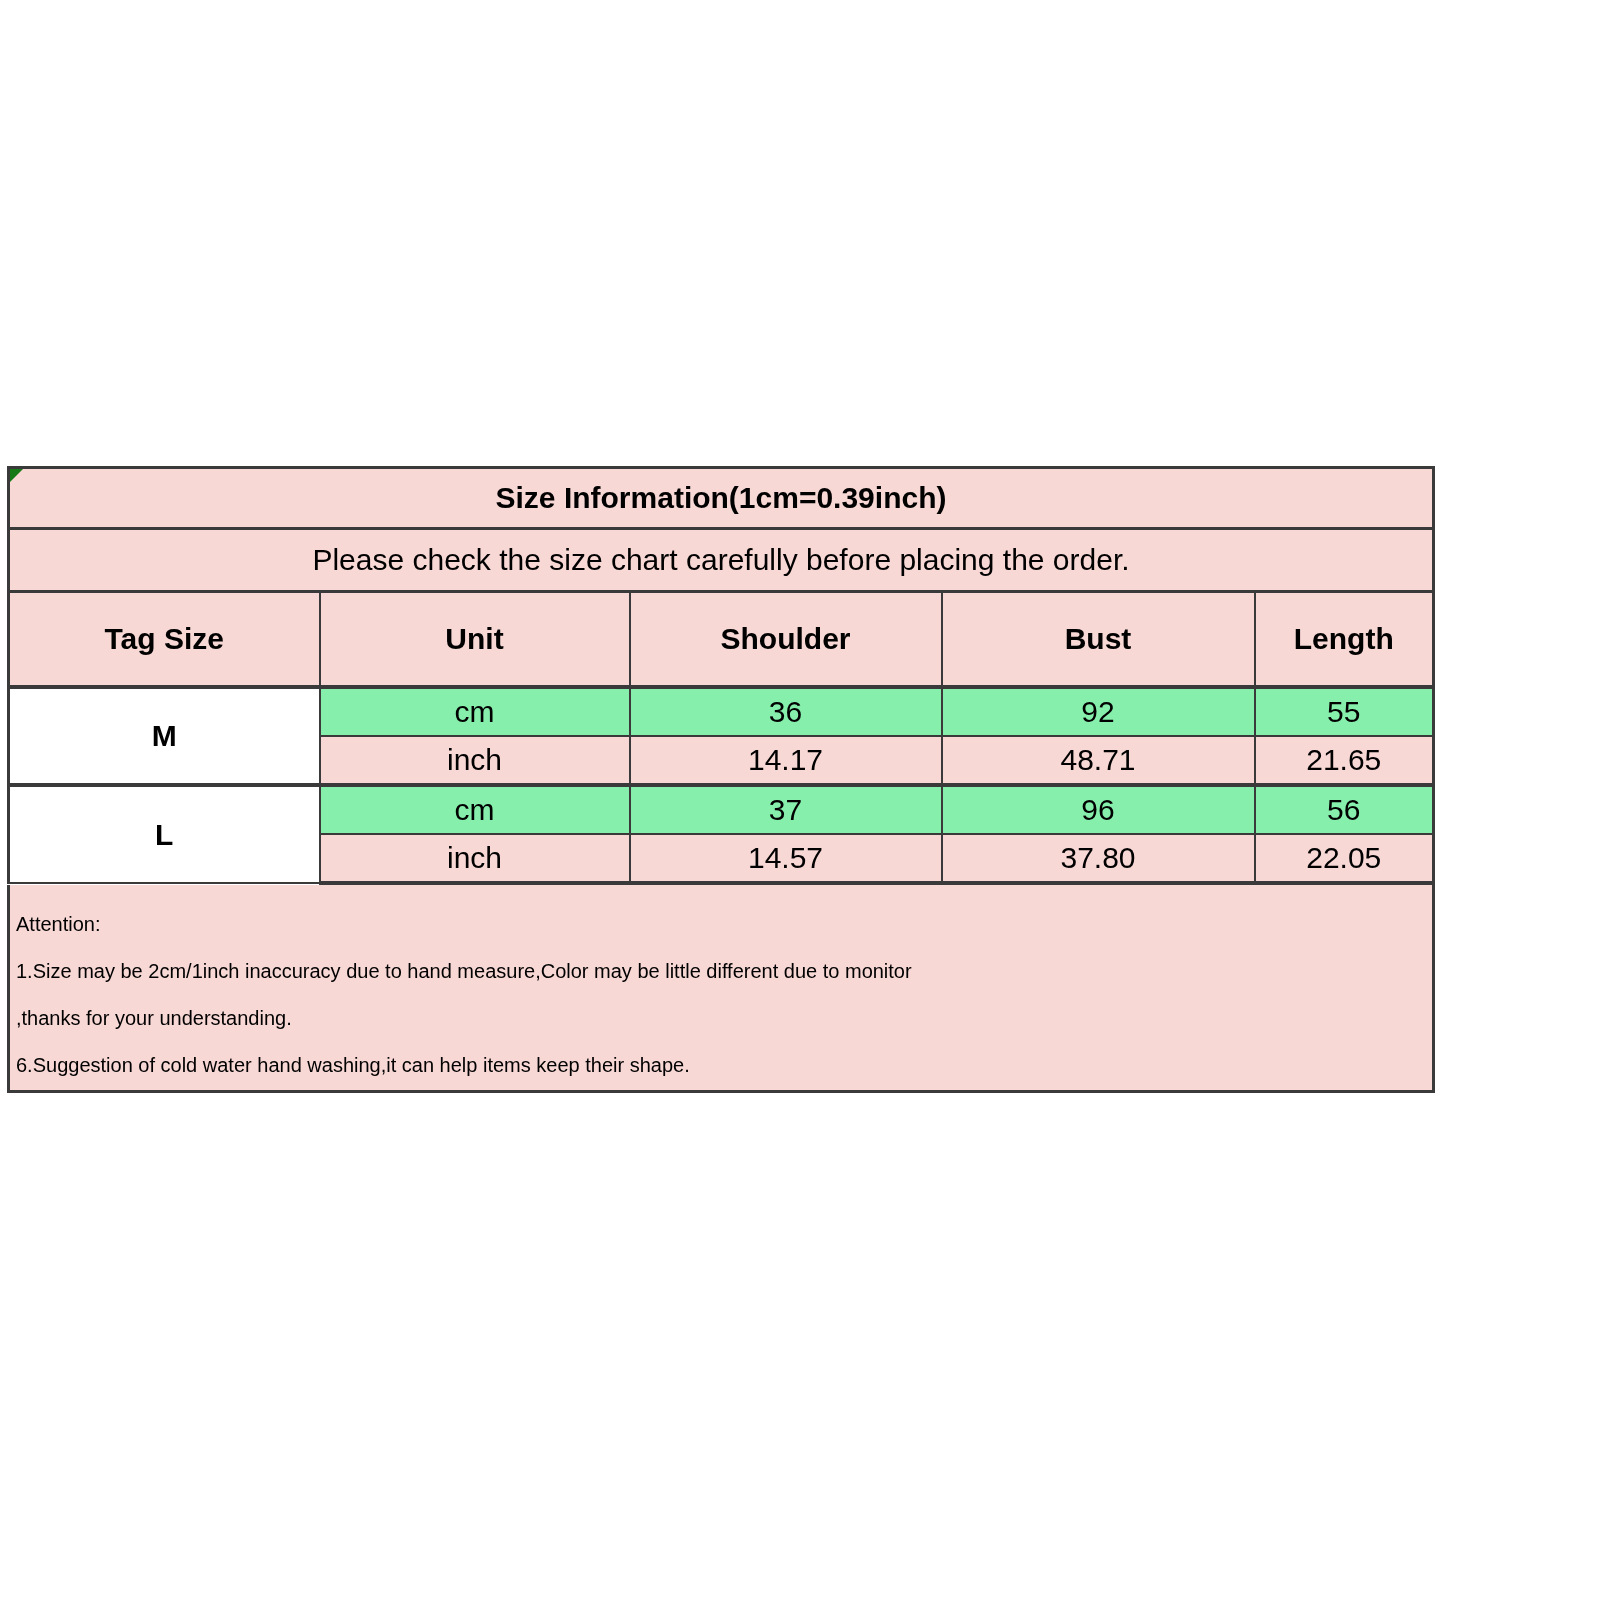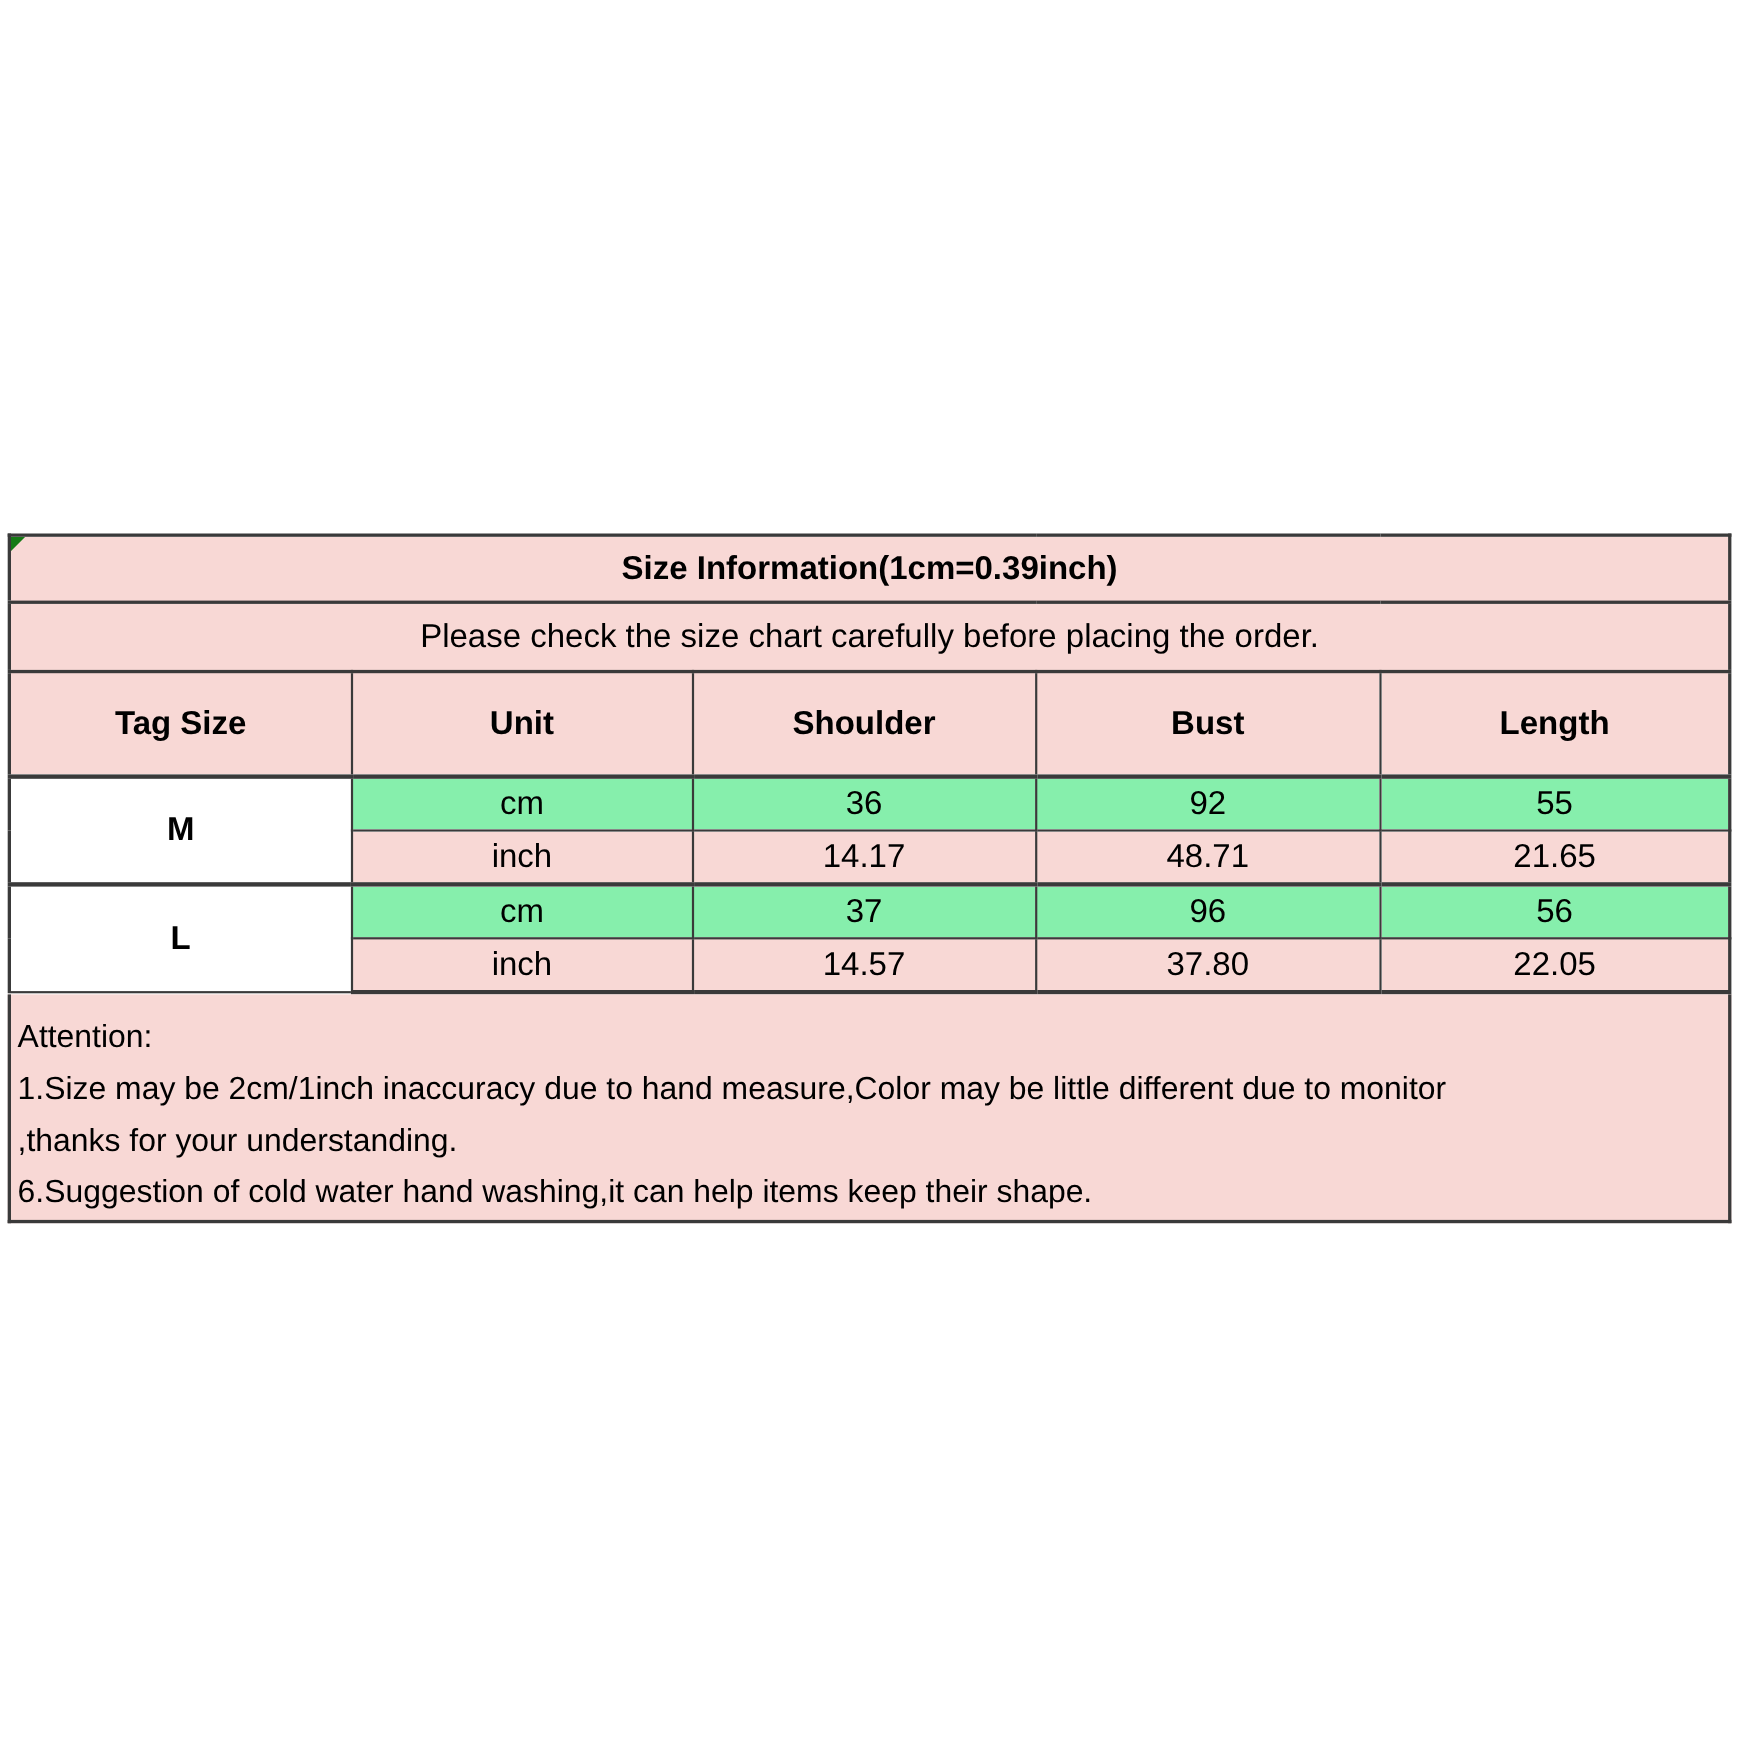--- a/index.html
+++ b/index.html
@@ -8,22 +8,22 @@
     width: 1600px;
     height: 1600px;
     background: #ffffff;
     overflow: hidden;
     font-family: "Liberation Sans", sans-serif;
     color: #000000;
   }
   .chart-wrap {
     position: absolute;
     left: 7px;
-    top: 485px;
-    width: 1567px;
+    top: 466px;
+    width: 1428px;
     height: 627px;
     box-sizing: border-box;
   }
   table.size-grid {
     width: 100%;
     border-collapse: collapse;
     table-layout: fixed;
     border: 3px solid #3a3a3a;
     border-bottom: none;
   }
@@ -63,21 +63,21 @@
     font-size: 34px;
   }
   .attention {
     box-sizing: border-box;
     width: 100%;
     height: 208px;
     background: #f8d8d5;
     border: 3px solid #3a3a3a;
     border-top: none;
     padding: 16px 6px 0 6px;
-    font-size: 29px;
+    font-size: 20px;
     line-height: 47px;
     text-align: left;
     white-space: nowrap;
     overflow: hidden;
   }
   .corner-marker {
     position: absolute;
     left: 3px;
     top: 3px;
     width: 13px;

